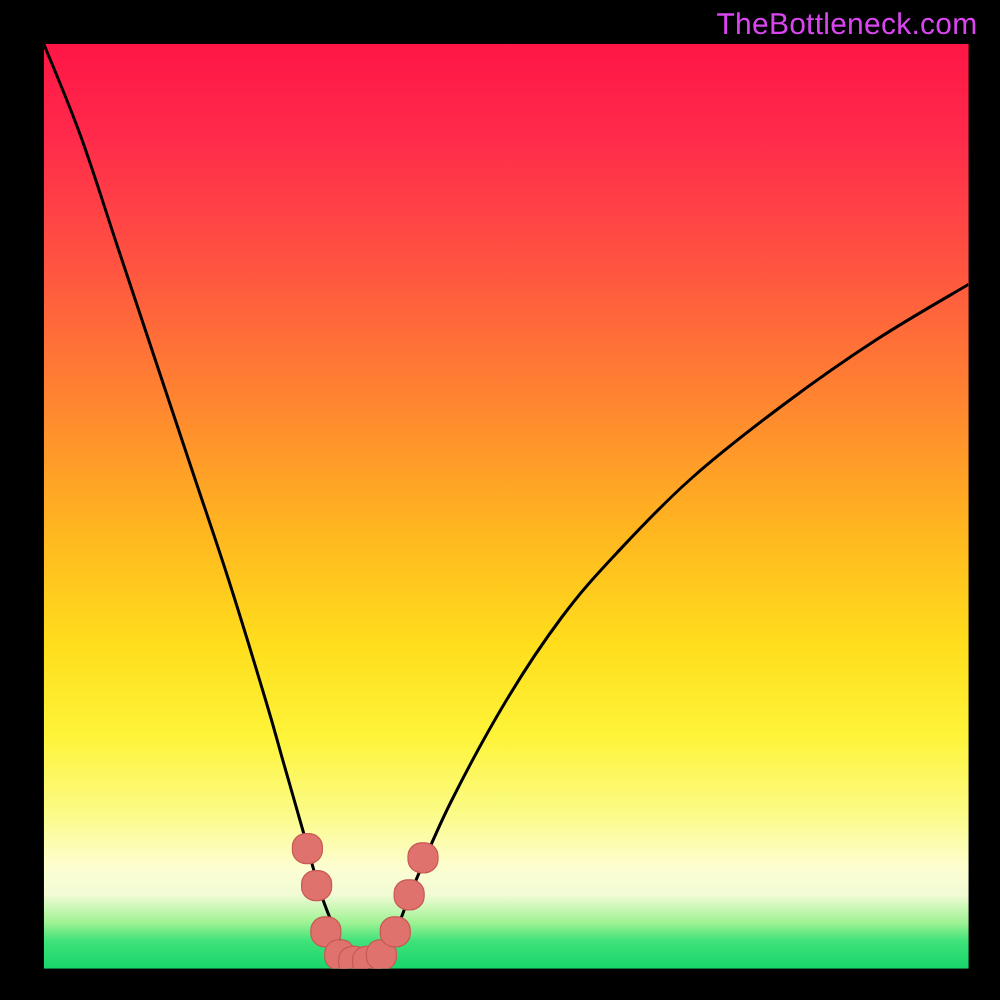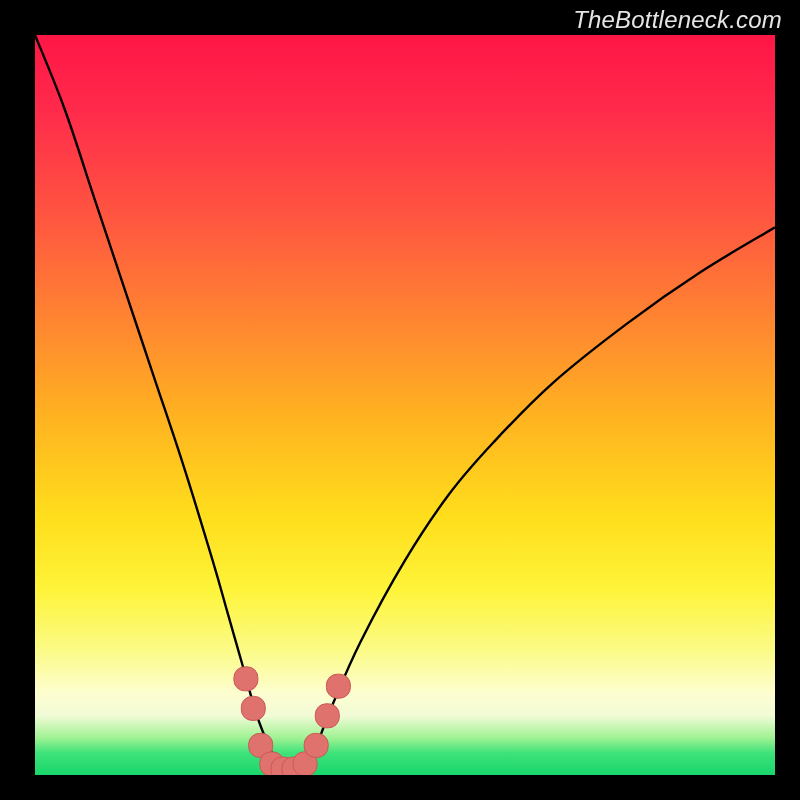--- a/index.html
+++ b/index.html
@@ -43,25 +43,24 @@
       #f1fbd6 92%,
       #9ff293 95%,
       #3fe27a 97%,
       #18d66b 100%
     );
   }
   .watermark {
     position: absolute;
     top: 6px;
     right: 18px;
-    color: #e5e5e5;
+    color: #d946ef;
     font-size: 24px;
     letter-spacing: 0.2px;
     user-select: none;
-    font-style: italic;
   }
   svg.overlay {
     position: absolute;
     inset: 0;
   }
 </style>
 </head>
 <body>
 
 <div class="stage">

